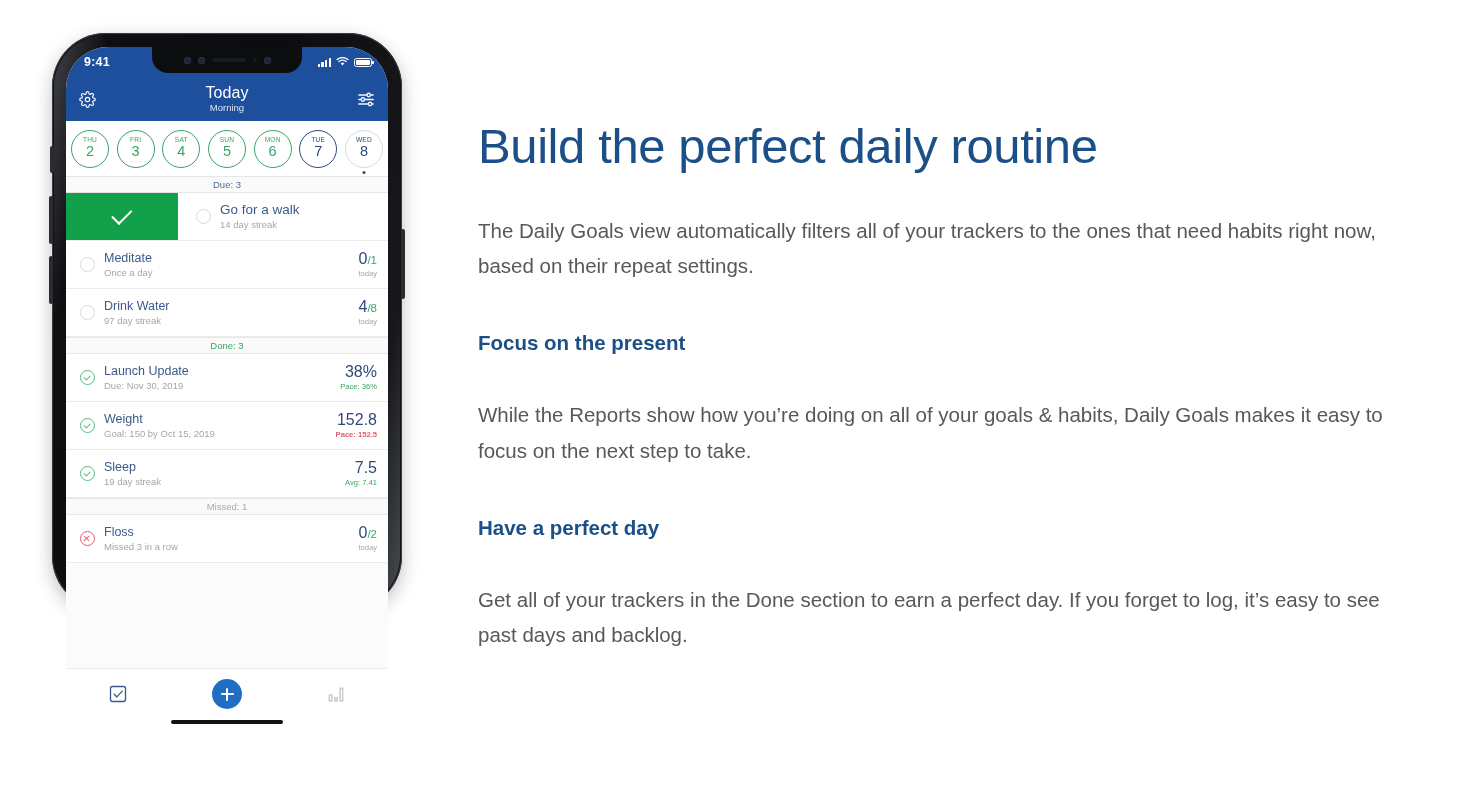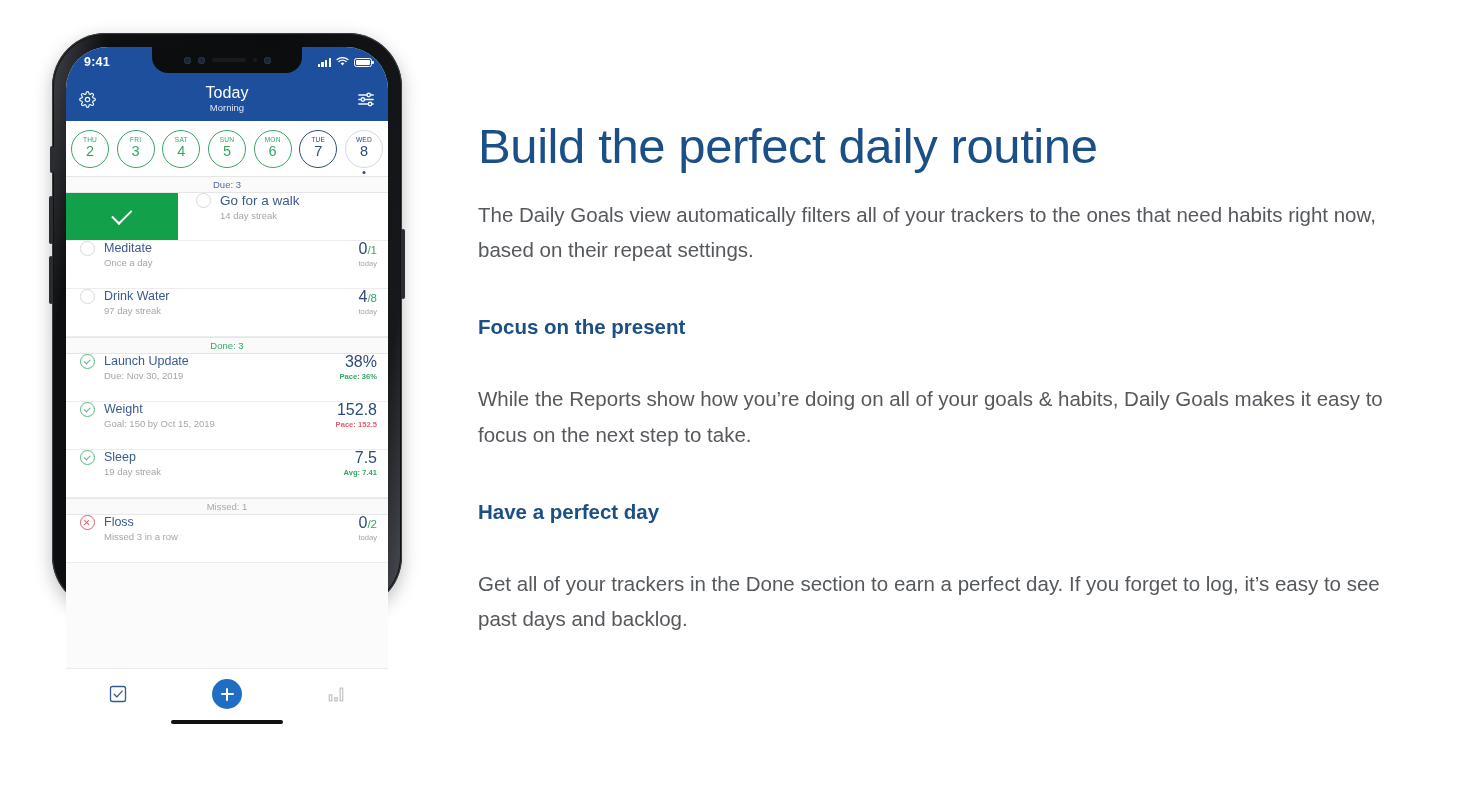--- a/index.html
+++ b/index.html
@@ -98,21 +98,21 @@
     font-size:9.5px; color:#8d8d8d;
   }
   .sec.due{ color:#4f6b96; }
   .sec.done{ color:#36a665; }
   .sec.missed{ color:#a8a8a8; }
 
   .list{ flex:1 1 auto; background:#fff; overflow:hidden; display:flex; flex-direction:column;}
 
   
   .row{
-    flex:0 0 48px; display:flex; align-items:flex-start;
+    flex:0 0 48px; display:flex; align-items:center;
     border-bottom:1px solid #ececec; background:#fff; padding-left:0; position:relative;
   }
   .row-circle{
     width:34px; display:flex; align-items:center; justify-content:center; flex:0 0 34px; margin-left:4px;
   }
   .circ{ width:15px;height:15px;border-radius:50%;border:1.3px solid #d9d9d9; }
   .circ.green{ border-color:#5db87f; position:relative; }
   .circ.green::after{
     content:""; position:absolute; left:3.2px; top:4.4px; width:5px;height:2.6px;
     border-left:1.3px solid #5db87f; border-bottom:1.3px solid #5db87f;
@@ -123,21 +123,21 @@
     content:""; position:absolute; left:2.6px; top:6px; width:7.2px;height:1.3px;background:#dd5f6e;
   }
   .circ.red::before{ transform:rotate(45deg);} .circ.red::after{ transform:rotate(-45deg);}
   .row-main{ flex:1 1 auto; min-width:0; padding-right:6px; }
   .row-title{ font-size:12.5px; color:#3a5a8c; line-height:1.18; }
   .row-sub{ font-size:9.5px; color:#a6a6a6; line-height:1.2; margin-top:1px;}
   .row-val{ flex:0 0 auto; text-align:right; padding-right:11px; }
   .val-main{ font-size:16px; color:#2e4a7d; line-height:1.05; white-space:nowrap;}
   .val-main .den{ font-size:11.5px; color:#36a665; }
   .val-sub{ font-size:7.6px; color:#a6a6a6; margin-top:1px;}
-  .val-sub.green{ color:#36a665; font-weight:bold;}
+  .val-sub.green{ color:#36a665; font-weight:normal;}
   .val-sub.red{ color:#dd5f6e; font-weight:bold;}
 
   
   .row.swipe{ padding-left:0; }
   .swipe-action{
     flex:0 0 112px; align-self:stretch; background:#13a04a;
     display:flex; align-items:center; justify-content:center;
   }
   .swipe-check{ width:19px;height:11px;border-left:2.4px solid #fff;border-bottom:2.4px solid #fff;transform:rotate(-45deg) translate(1px,-2px);}
   .row.swipe .row-circle{ margin-left:8px; }
@@ -159,21 +159,21 @@
   .fab::before{ width:13px;height:2px;} .fab::after{ width:2px;height:13px;}
   .homebar{
     position:absolute; left:50%; transform:translateX(-50%); bottom:7px;
     width:112px;height:4px;border-radius:3px;background:#111;
   }
 
   
   .copy{ position:absolute; left:478px; top:120px; width:960px; }
   .h1{
     font-size:49px; color:#1b4f87; font-weight:400; line-height:1.08;
-    letter-spacing:-.4px; margin-bottom:24px;
+    letter-spacing:-.4px; margin-bottom:40px;
   }
   .body{
     font-size:20.5px; color:#55585c; line-height:1.72; font-weight:400;
     max-width:930px;
   }
   .h2{
     font-size:20.5px; color:#1b4f87; font-weight:bold; margin-top:44px; margin-bottom:42px;
   }
   .body + .h2{ margin-top:48px; }
 </style>

